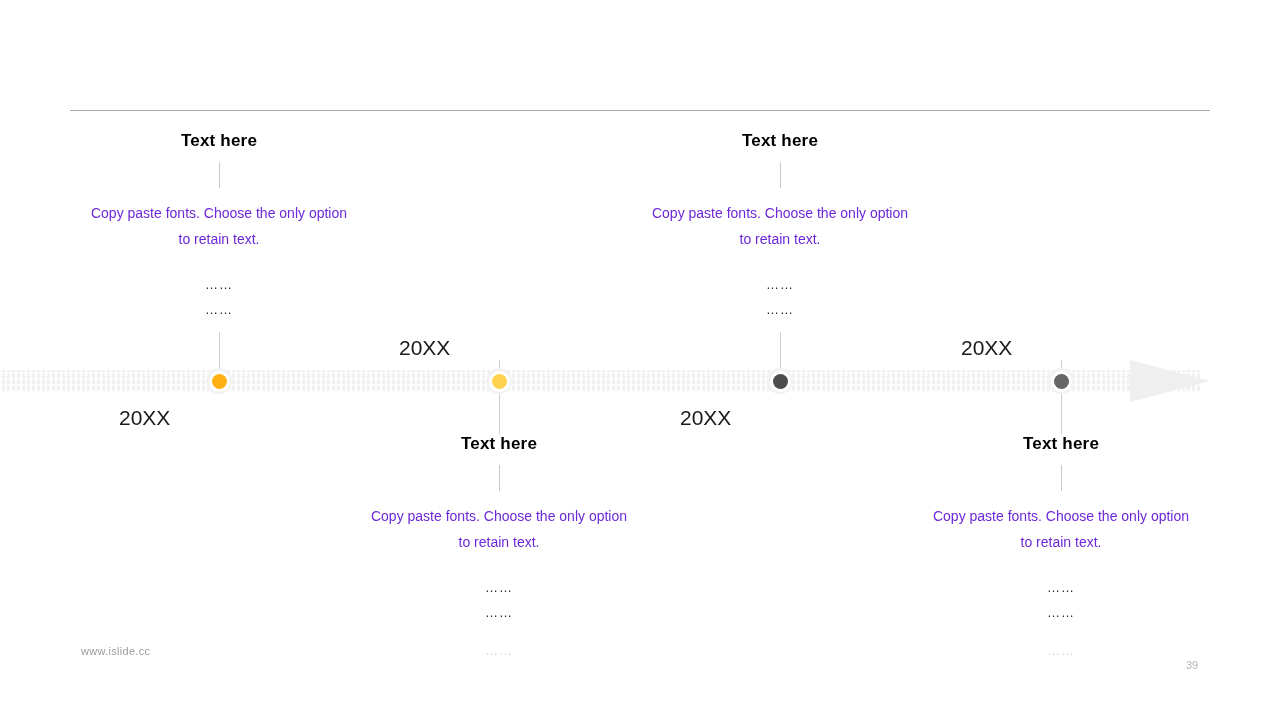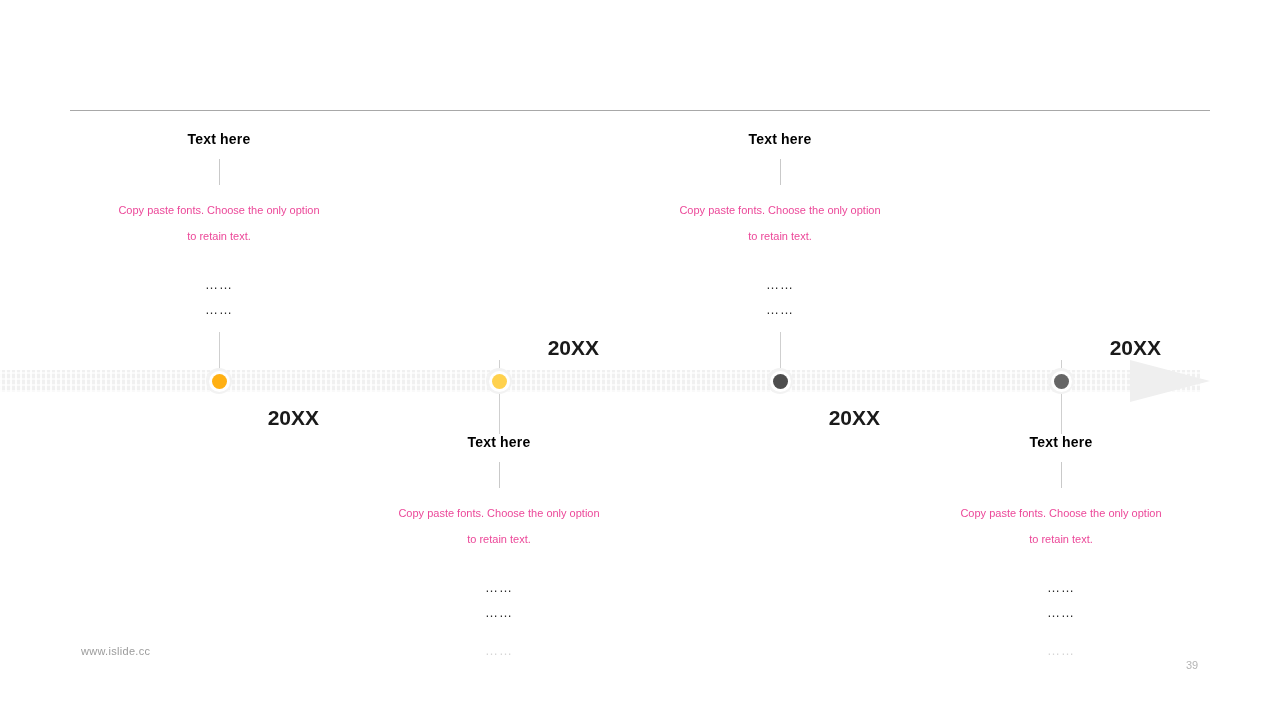--- a/index.html
+++ b/index.html
@@ -59,36 +59,36 @@
   .marker .dot { width:15px; height:15px; border-radius:50%; }
 
   
   .stem {
     position:absolute; width:1px; background:#cfcfcf; z-index:1;
   }
 
   
   .block { position:absolute; width:340px; margin-left:-170px; text-align:center; }
   .block .title {
-    font-size:14px; font-weight:bold; color:#000000;
+    font-size:17px; font-weight:bold; color:#000000;
     letter-spacing:.2px; line-height:1;
   }
   .block .title-div {
     width:1px; height:26px; background:#c9c9c9;
     margin:13px auto 12px auto;
   }
   .block .body {
-    font-size:11px; color:#ec4899; line-height:26px;
+    font-size:14px; color:#6d28d9; line-height:26px;
   }
 
   
   .year {
     position:absolute; width:200px; margin-left:-100px;
-    text-align:right; font-size:21px; color:#1a1a1a;
-    font-weight:bold; line-height:1;
+    text-align:left; font-size:21px; color:#1a1a1a;
+    font-weight:normal; line-height:1;
   }
 
   
   .dots {
     position:absolute; width:200px; margin-left:-100px;
     text-align:center; font-size:13px; color:#2b2b2b;
     letter-spacing:1px; line-height:25px;
   }
   .dots.faint { color:#d6d6d6; }
 

